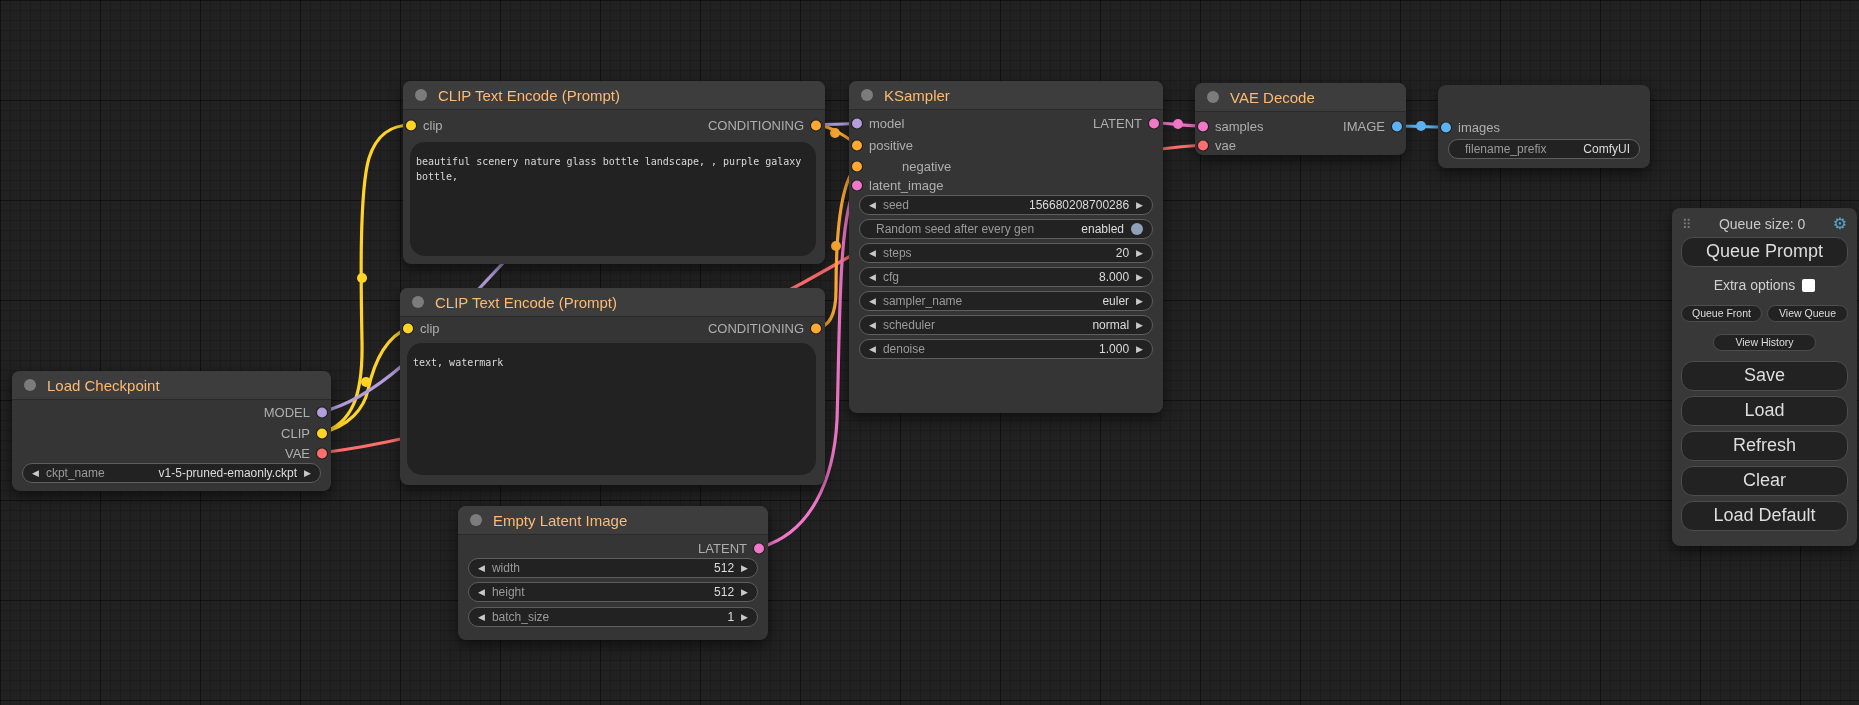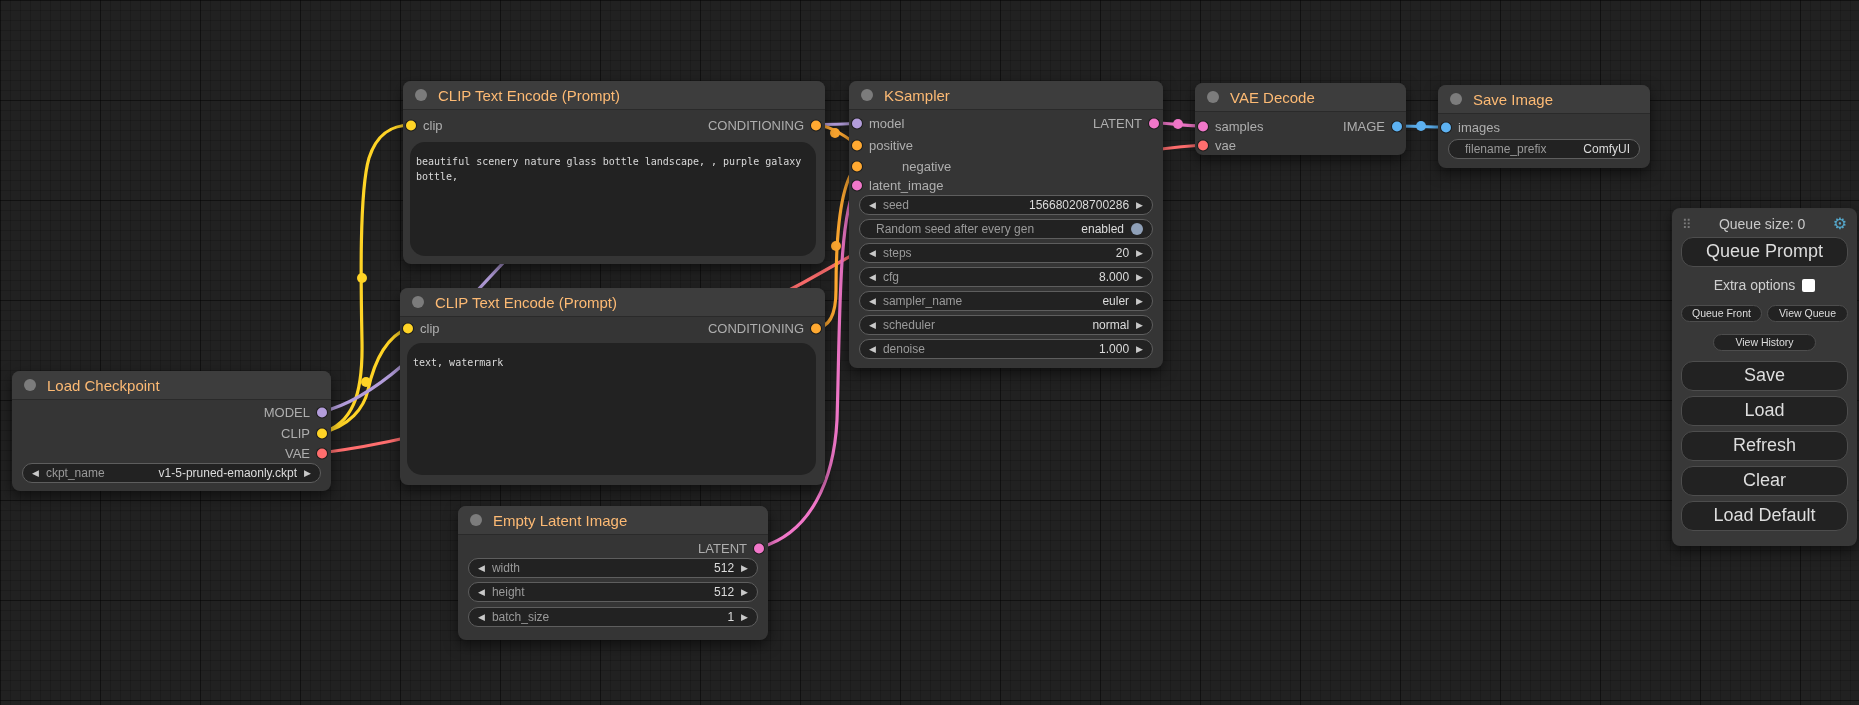--- a/index.html
+++ b/index.html
@@ -129,21 +129,21 @@
       <div class="port in" style="top: 40px;">
         <span class="port-dot" style="background: rgb(255, 212, 38);"></span>
         <span>clip</span>
       </div>
       <div class="port out" style="top: 40px;">
         <span class="port-dot" style="background: rgb(255, 169, 49);"></span>
         <span>CONDITIONING</span>
       </div>
       <div class="textbox" style="top: 55px; height: 132px;">text, watermark</div>
     </div>
-    <div class="node" style="left: 849px; top: 81px; width: 314px; height: 287px;">
+    <div class="node" style="left: 849px; top: 81px; width: 314px; height: 332px;">
       <div class="node-title">
         <span class="title-dot"></span>
         <span>KSampler</span>
       </div>
       <div class="port in" style="top: 42px;">
         <span class="port-dot" style="background: rgb(179, 157, 219);"></span>
         <span>model</span>
       </div>
       <div class="port in" style="top: 64px;">
         <span class="port-dot" style="background: rgb(255, 169, 49);"></span>
@@ -215,24 +215,20 @@
       <div class="port in" style="top: 62px;">
         <span class="port-dot" style="background: rgb(255, 110, 110);"></span>
         <span>vae</span>
       </div>
       <div class="port out" style="top: 43px;">
         <span class="port-dot" style="background: rgb(93, 178, 242);"></span>
         <span>IMAGE</span>
       </div>
     </div>
     <div class="node" style="left: 1438px; top: 85px; width: 212px; height: 83px;">
-      <div class="node-title">
-        <span class="title-dot"></span>
-        <span>Save Image</span>
-      </div>
       <div class="port in" style="top: 42px;">
         <span class="port-dot" style="background: rgb(93, 178, 242);"></span>
         <span>images</span>
       </div>
       <div class="widget no-arrow" style="top: 54px;">
         <span class="wlabel">filename_prefix</span>
         <span class="wvalue">ComfyUI</span>
       </div>
     </div>
     <div class="node" style="left: 458px; top: 506px; width: 310px; height: 134px;">

